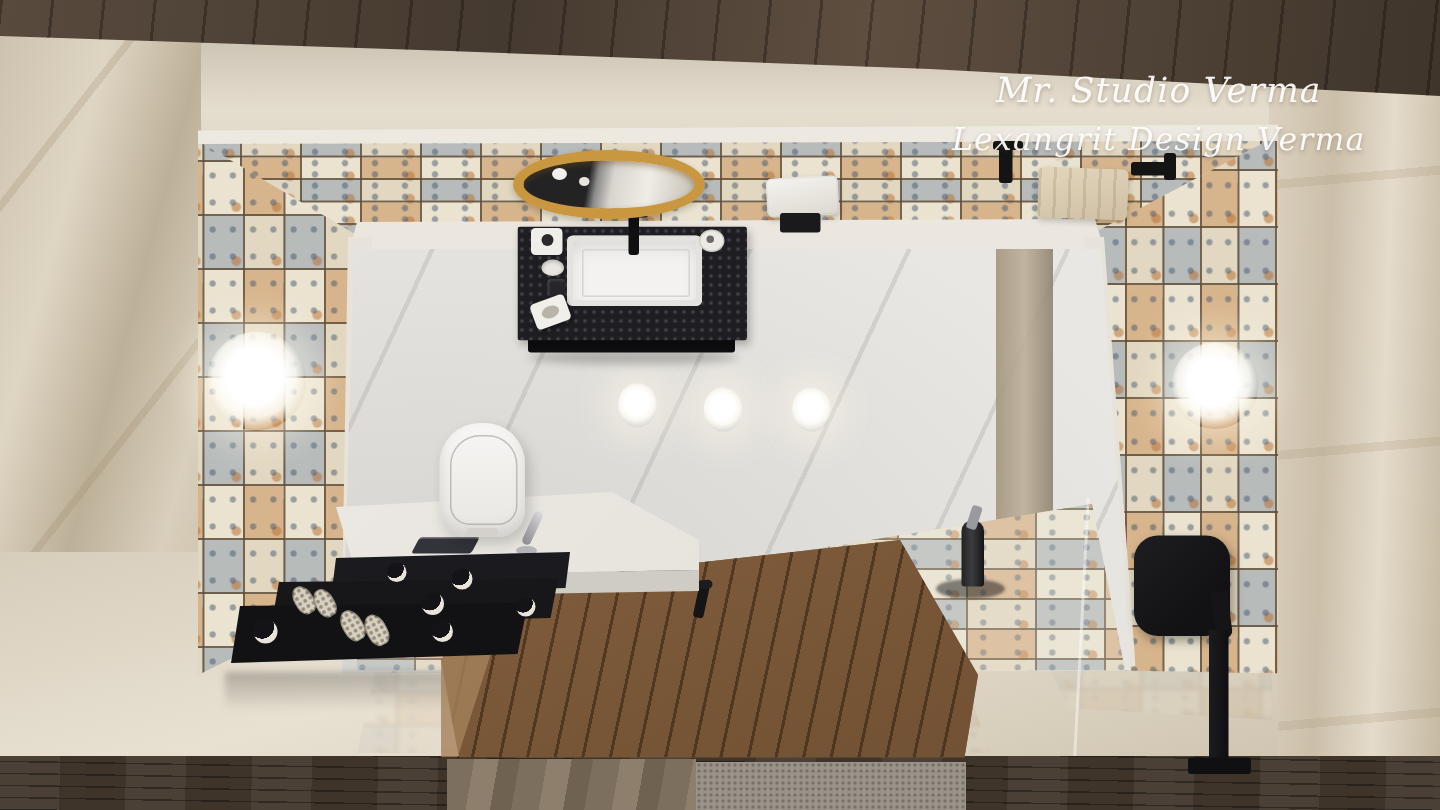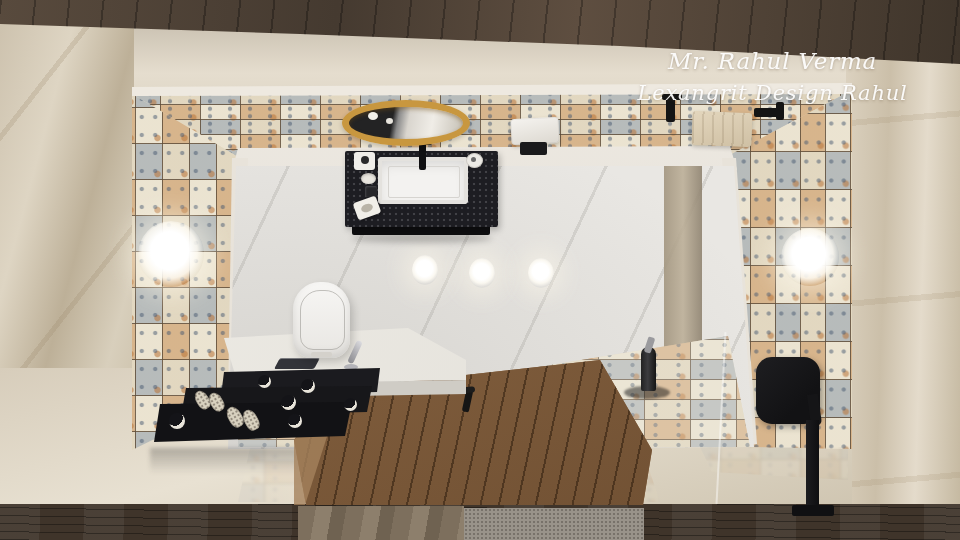--- a/index.html
+++ b/index.html
@@ -215,17 +215,17 @@
   <div class="abs" style="left:756px;top:357px;width:64px;height:67px;border-radius:16px;
               background:linear-gradient(135deg,#1e1e21,#121214 70%);box-shadow:2px 3px 7px rgba(0,0,0,.35);"></div>
   <div class="abs" style="left:809px;top:394px;width:11px;height:32px;background:#151517;border-radius:0 0 6px 6px;transform:rotate(-8deg);"></div>
   <div class="abs" style="left:806px;top:420px;width:13px;height:90px;background:linear-gradient(90deg,#1c1c1f,#0f0f11);"></div>
   <div class="abs" style="left:792px;top:505px;width:42px;height:11px;background:#101012;border-radius:2px;"></div>
 
   <div class="abs glow" style="left:138px;top:221px;width:66px;height:66px;"></div>
   <div class="abs glow" style="left:781px;top:228px;width:58px;height:58px;"></div>
 
   <div id="watermark" class="abs" style="left:600px;top:48px;width:345px;">
-    <div class="l1">Mr. Rahul Verma</div>
-    <div class="l2">Lexangrit Design Rahul</div>
+    <div class="l1">Mr. Studio Verma</div>
+    <div class="l2">Lexangrit Design Verma</div>
   </div>
 
 </div>
 
 </body></html>

